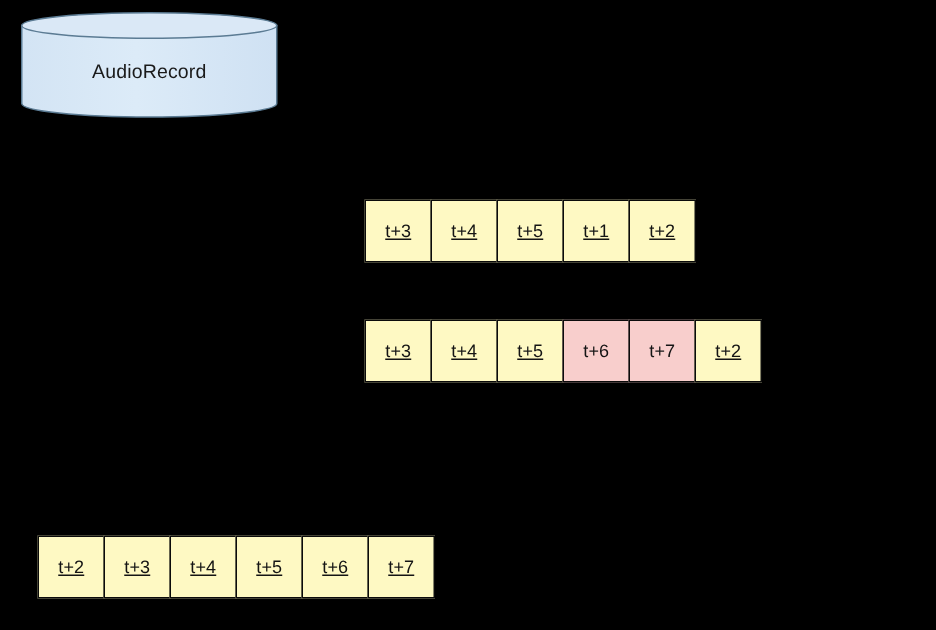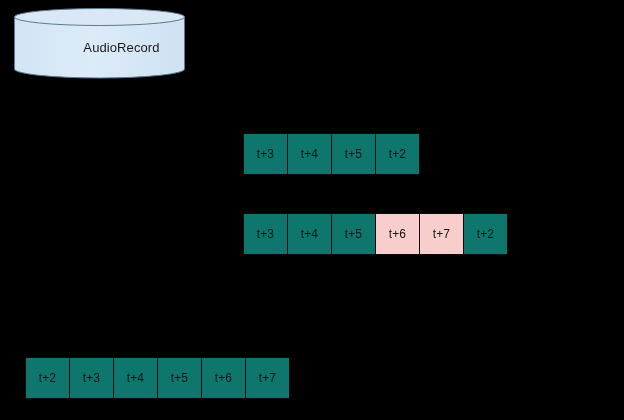--- a/index.html
+++ b/index.html
@@ -20,21 +20,20 @@
     position: absolute;
     left: 0;
     top: 0;
     width: 624px;
     height: 420px;
   }
 
   
   .cylinder {
     position: absolute;
-    padding-left: 44px;
   }
   .cylinder-svg {
     position: absolute;
     left: 0;
     top: 0;
     overflow: visible;
   }
   .cylinder-label {
     position: absolute;
     left: 0;
@@ -66,21 +65,22 @@
     color: #141414;
     font-size: 12px;
     line-height: 14px;
     letter-spacing: 0.1px;
     white-space: nowrap;
   }
   .buffer-cell:first-child {
     margin-left: 0;
   }
   .buffer-cell.fill-blue {
-    background: #0f766e;
+    background: #fef9c3;
+    text-decoration: underline;
   }
   .buffer-cell.fill-pink {
     background: #f8cecc;
   }
 </style>
 </head>
 <body style="width: 624px; height: 420px; background: rgb(0, 0, 0);">
 
 <div id="canvas" style="width: 624px; height: 420px; background: rgb(0, 0, 0);">
 
@@ -97,20 +97,21 @@
         <ellipse cx="85.5" cy="9" rx="85" ry="8.5" fill="#dae8f6" stroke="#5b7b93" stroke-width="1"></ellipse>
       </svg>
     <div class="cylinder-label" id="datastore-label" style="top: 32px;">AudioRecord</div>
   </div>
 
   <div id="buffer-rows">
       <div class="buffer-row" style="left: 243px; top: 133px;">
         <div class="buffer-cell fill-blue">t+3</div>
         <div class="buffer-cell fill-blue">t+4</div>
         <div class="buffer-cell fill-blue">t+5</div>
+        <div class="buffer-cell fill-blue">t+1</div>
         <div class="buffer-cell fill-blue">t+2</div>
       </div>
       <div class="buffer-row" style="left: 243px; top: 213px;">
         <div class="buffer-cell fill-blue">t+3</div>
         <div class="buffer-cell fill-blue">t+4</div>
         <div class="buffer-cell fill-blue">t+5</div>
         <div class="buffer-cell fill-pink">t+6</div>
         <div class="buffer-cell fill-pink">t+7</div>
         <div class="buffer-cell fill-blue">t+2</div>
       </div>

